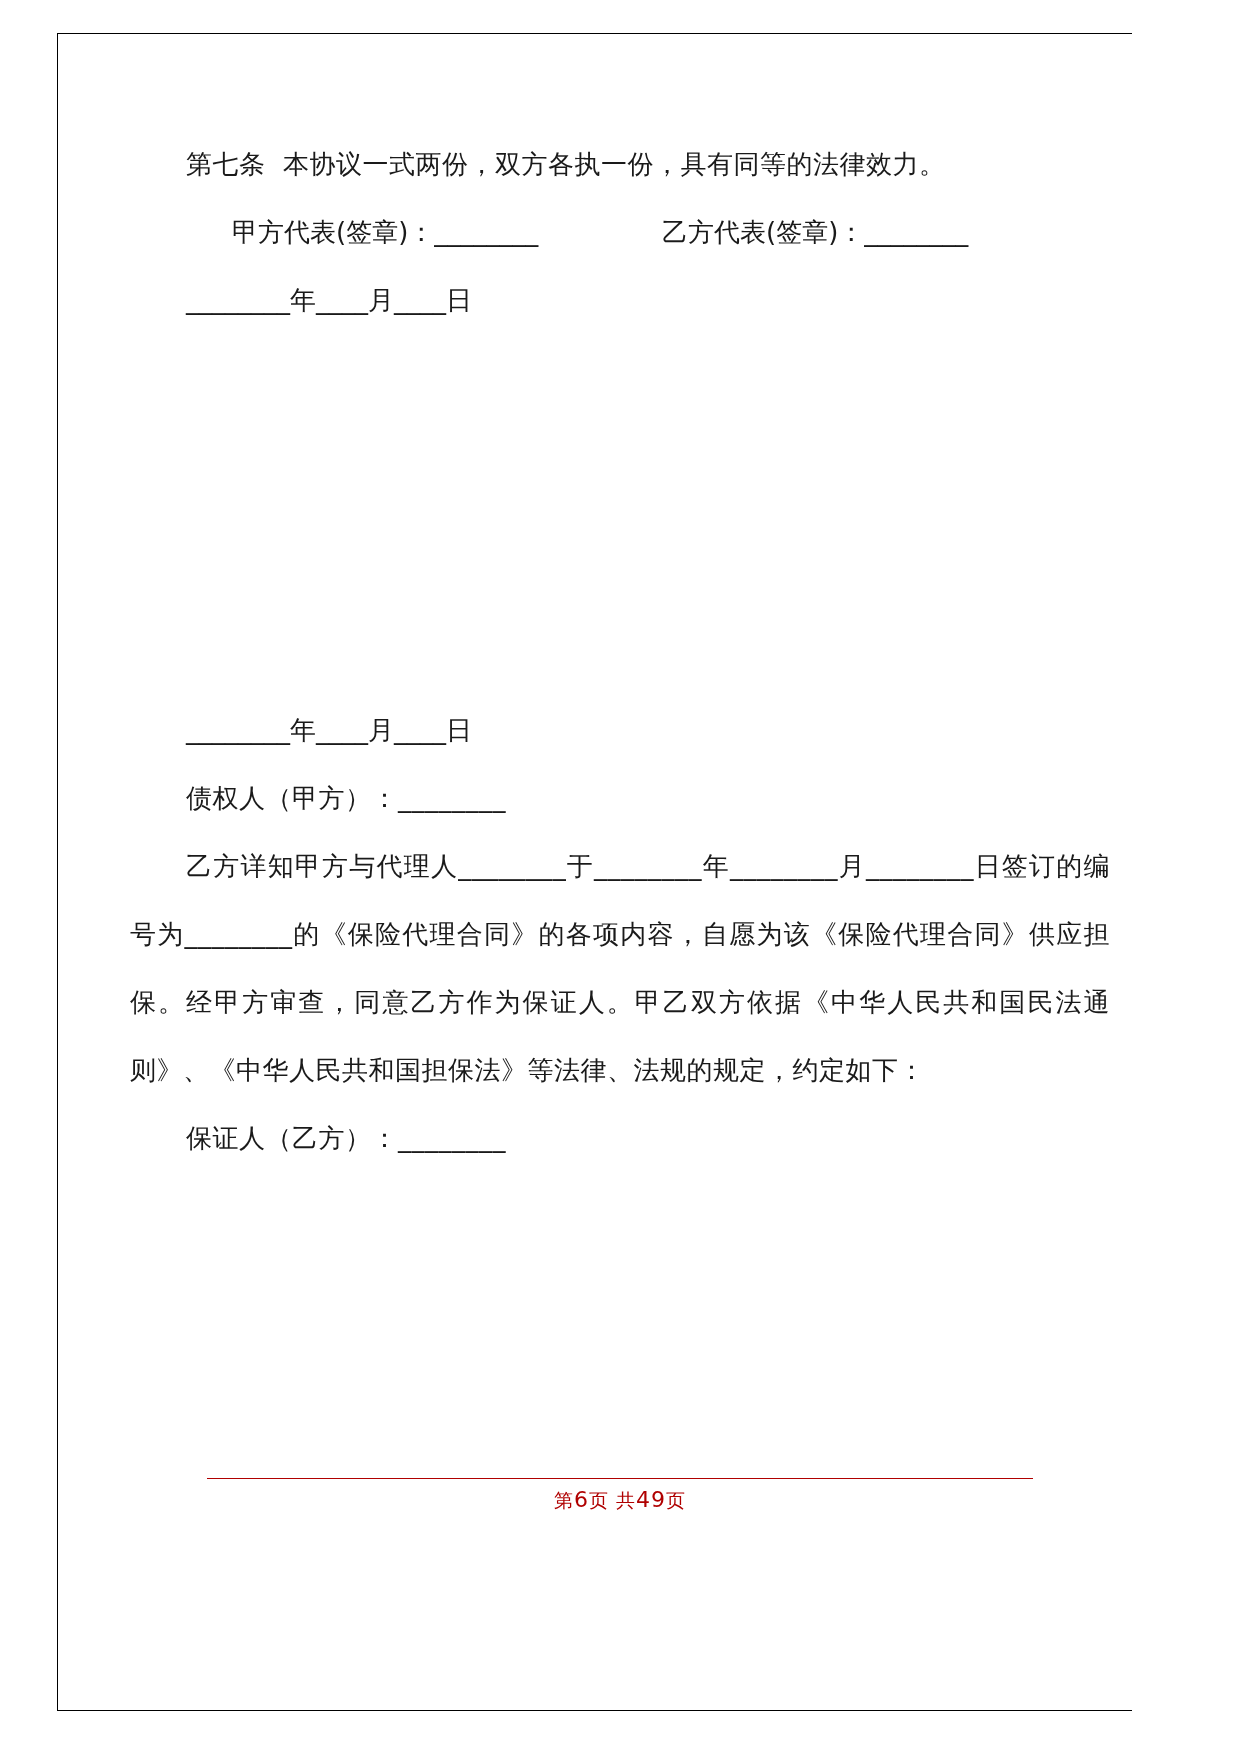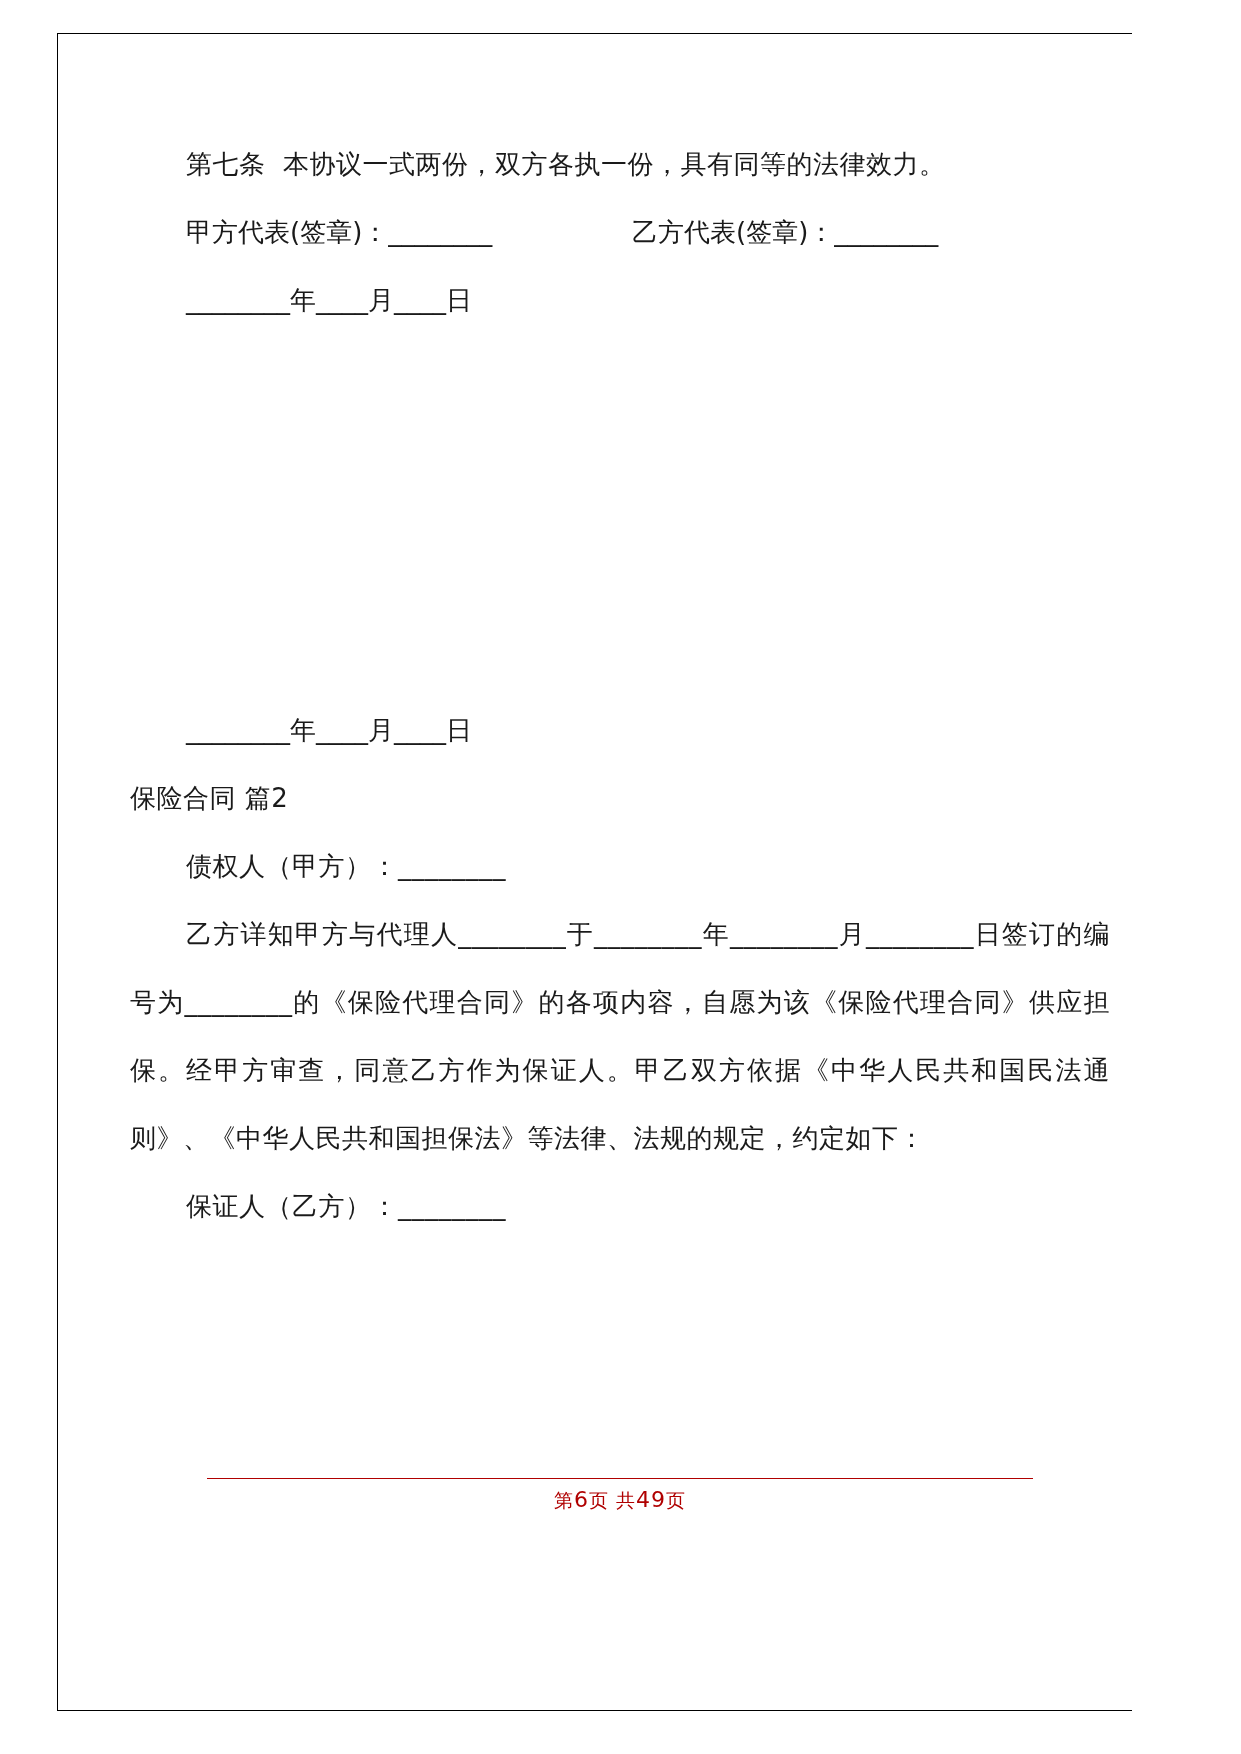--- a/index.html
+++ b/index.html
@@ -57,24 +57,24 @@
   .sign-row {
     display: flex;
     font-size: 26px;
     line-height: 68px;
     color: #1a1a1a;
     padding-left: 56px;
   }
   .sign-left {
     width: 430px;
     flex: 0 0 430px;
+    margin-left: 46px;
   }
   .sign-right {
     flex: 1 1 auto;
-    margin-left: 16px;
   }
   .date-row {
     display: flex;
     font-size: 26px;
     line-height: 68px;
     color: #1a1a1a;
     padding-left: 56px;
     flex-direction: column;
   }
   .date-left {
@@ -120,21 +120,20 @@
     <div class="sign-row">
       <span class="sign-left">甲方代表(签章)：________</span>
       <span class="sign-right">乙方代表(签章)：________</span>
     </div>
 
     <div class="date-row">
       <span class="date-left">________年____月____日</span>
       <span class="date-right">________年____月____日</span>
     </div>
 
-    <p class="heading">保险合同  篇2</p>
 
     <p class="para indent">债权人（甲方）：________</p>
     <p class="para indent">乙方详知甲方与代理人________于________年________月________日签订的编号为________的《保险代理合同》的各项内容，自愿为该《保险代理合同》供应担保。经甲方审查，同意乙方作为保证人。甲乙双方依据《中华人民共和国民法通则》、《中华人民共和国担保法》等法律、法规的规定，约定如下：</p>
     <p class="para indent">保证人（乙方）：________</p>
 
   </div>
 
   <div class="footer">
     <div class="footer-rule"></div>
     <div class="footer-text">

